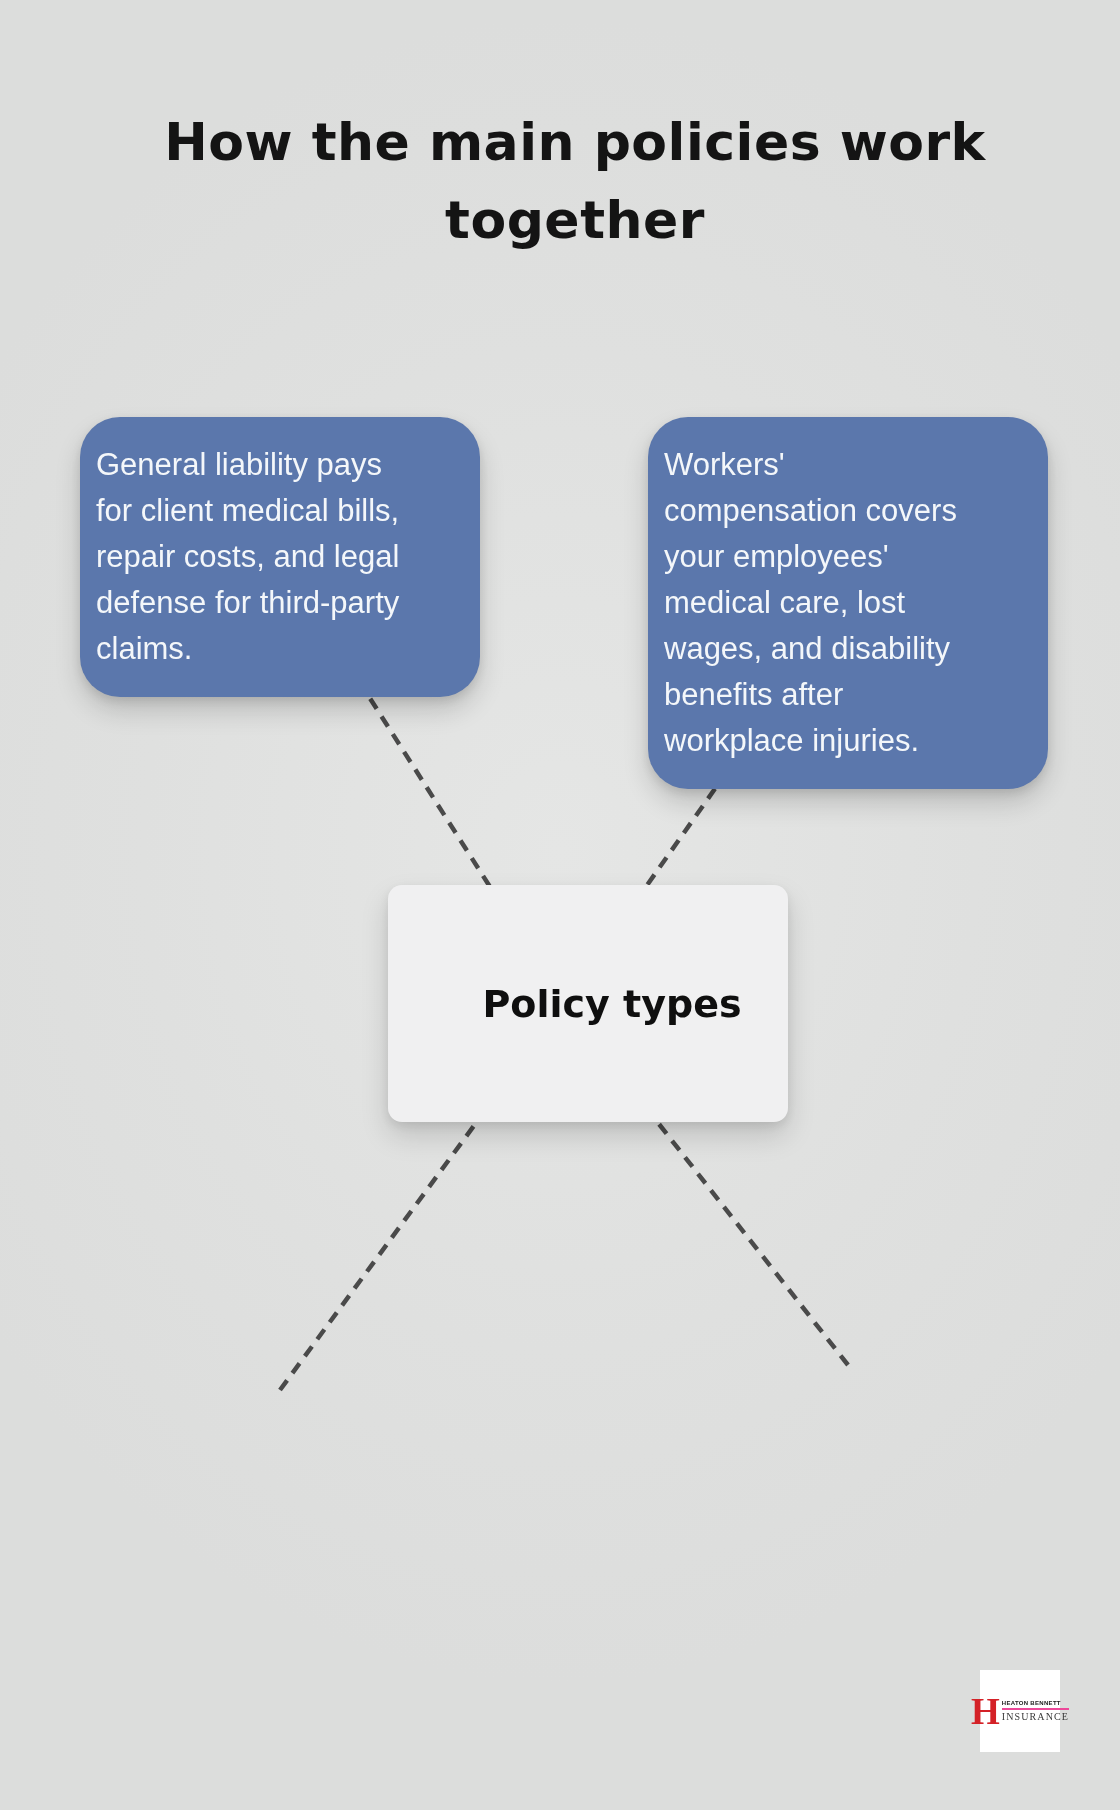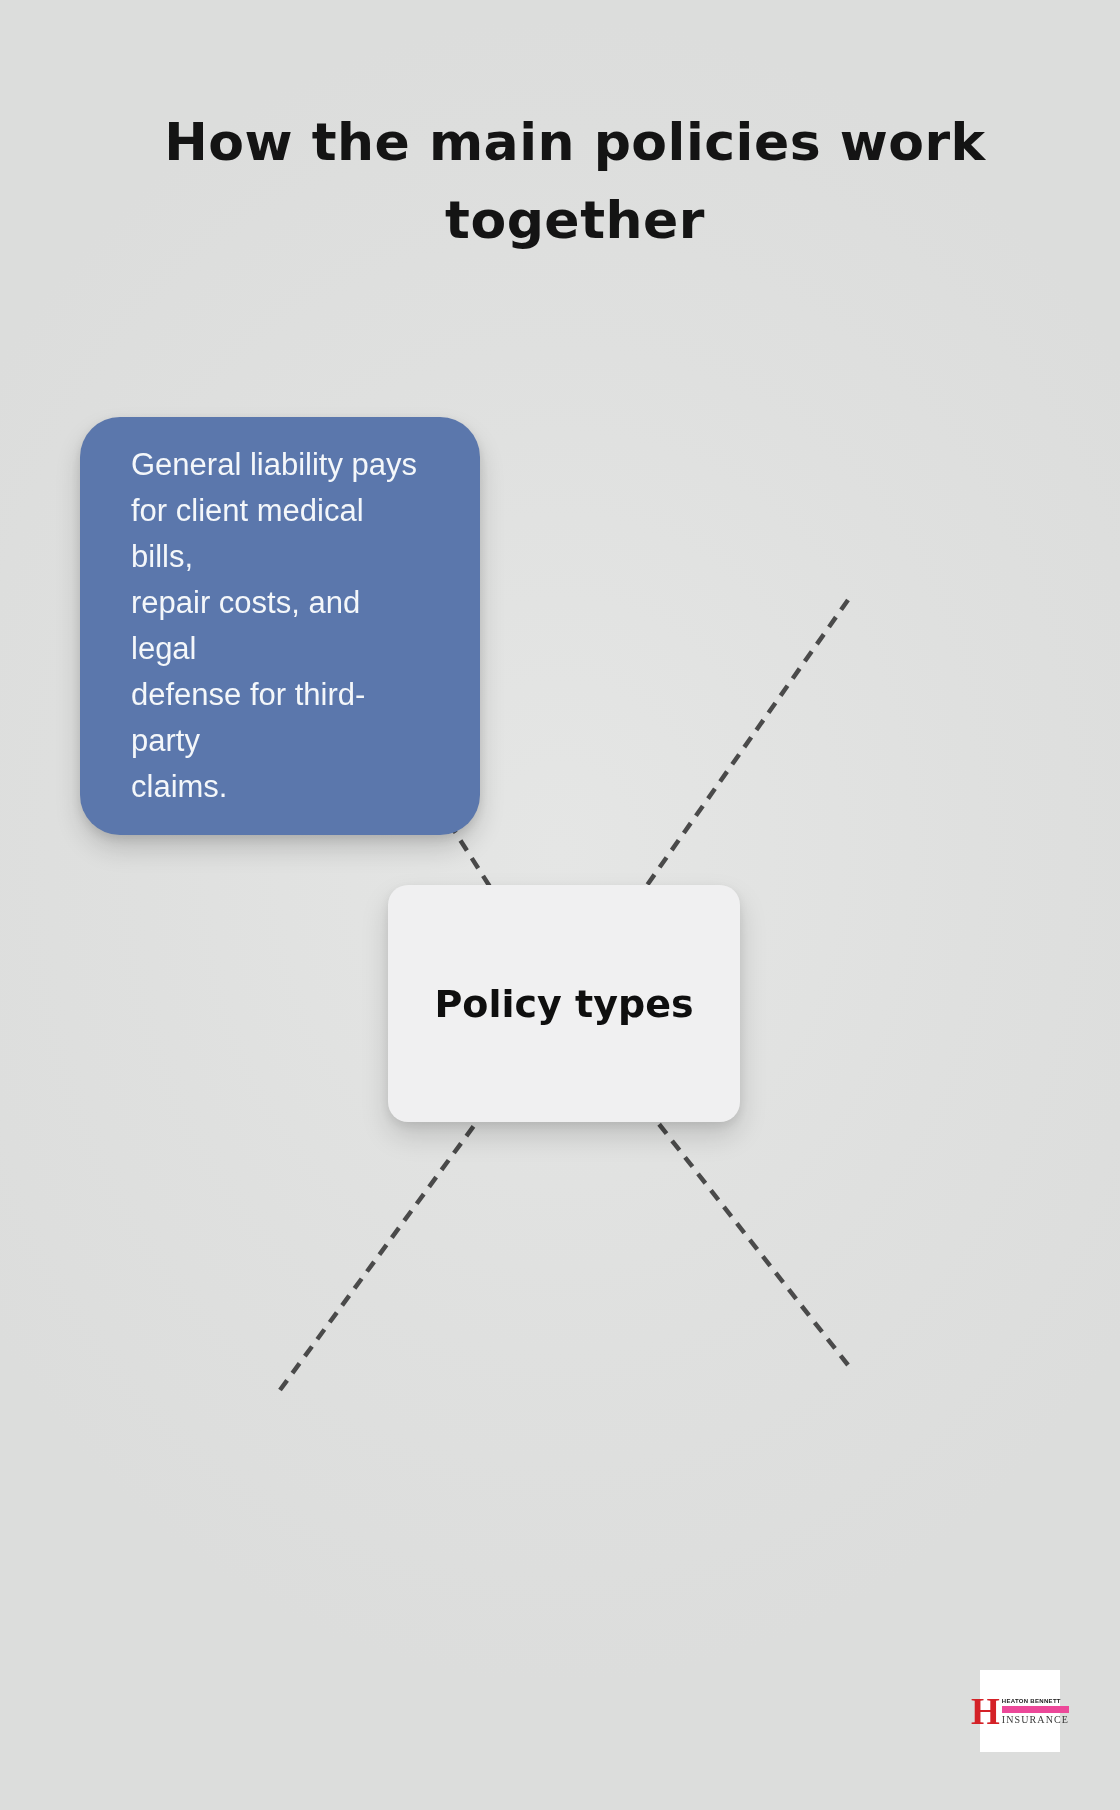--- a/index.html
+++ b/index.html
@@ -30,42 +30,43 @@
   .connectors line{
     stroke:var(--dash,#4a4a4a);
     stroke-width:4.5;
     stroke-dasharray:12 9;
   }
   .policy-box{
     position:absolute;
     z-index:2;
     width:400px;
     box-sizing:border-box;
-    padding:25px 51px;
+    padding:25px 16px;
     background:var(--blue,#5b77ac);
     border-radius:40px;
     color:#f4f7fa;
     font-size:31px;
     line-height:46px;
     white-space:pre-line;
     box-shadow:0 14px 26px rgba(0,0,0,.16), 0 4px 10px rgba(0,0,0,.10);
   }
   .box-tl{left:80px; top:417px;}
   .box-tr{left:648px; top:417px;}
   .box-bl{left:80px; top:1227px;}
   .box-br{left:648px; top:1227px;}
   .center-node{
     position:absolute;
     z-index:2;
     left:388px; top:885px;
     width:352px; height:237px;
     background:var(--centerbg,#f0f0f1);
-    border-radius:20px;
+    border-radius:14px;
     display:flex; align-items:center; justify-content:center;
     box-shadow:0 14px 28px rgba(0,0,0,.15), 0 4px 10px rgba(0,0,0,.08);
+    padding-left:48px;
   }
   .center-node .label{
     font-family:"DejaVu Sans", sans-serif;
     font-weight:bold;
     font-size:38px;
     color:#0f0f0f;
   }
   .logo{
     position:absolute;
     z-index:2;
@@ -94,21 +95,21 @@
     color:#1a1a1a;
     white-space:nowrap;
     padding-bottom:2px;
   }
   .logo-line2{
     font-family:"Liberation Serif", serif;
     font-size:10px;
     letter-spacing:1.1px;
     color:#3a3a3a;
     white-space:nowrap;
-    border-top:7px solid #ec4899;
+    border-top:2px solid #ec4899;
     padding-top:1px;
   }
 </style>
 </head>
 <body>
 
 <div class="canvas">
 
   <h1 class="title">How the main policies work
 together</h1>
@@ -119,20 +120,27 @@
     <line x1="280" y1="1390" x2="564" y2="1003"></line>
     <line x1="848" y1="1365" x2="564" y2="1003"></line>
   </svg>
 
   <div class="policy-box box-tl">General liability pays
 for client medical bills,
 repair costs, and legal
 defense for third-party
 claims.</div>
 
+  <div class="policy-box box-tr">Workers'
+compensation covers
+your employees'
+medical care, lost
+wages, and disability
+benefits after
+workplace injuries.</div>
 
 
 
   <div class="center-node">
     <span class="label">Policy types</span>
   </div>
 
   <div class="logo">
     <div class="logo-inner">
       <span class="logo-h">H</span>

